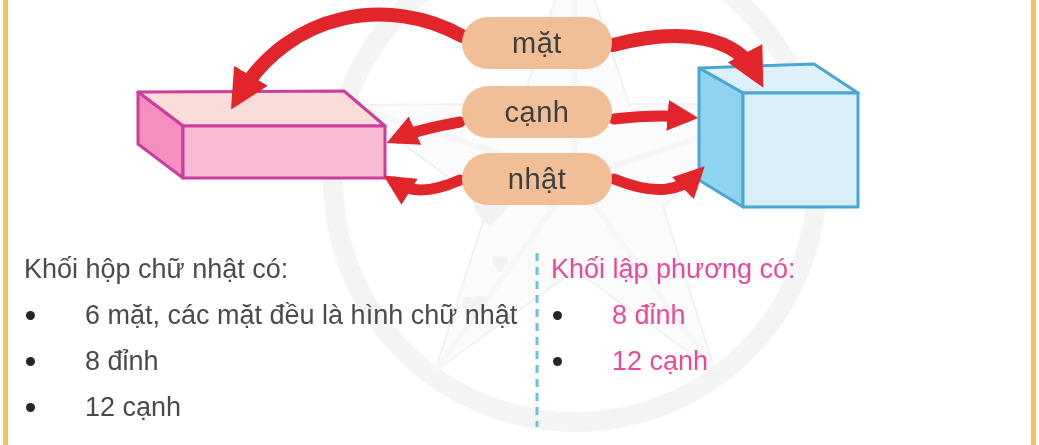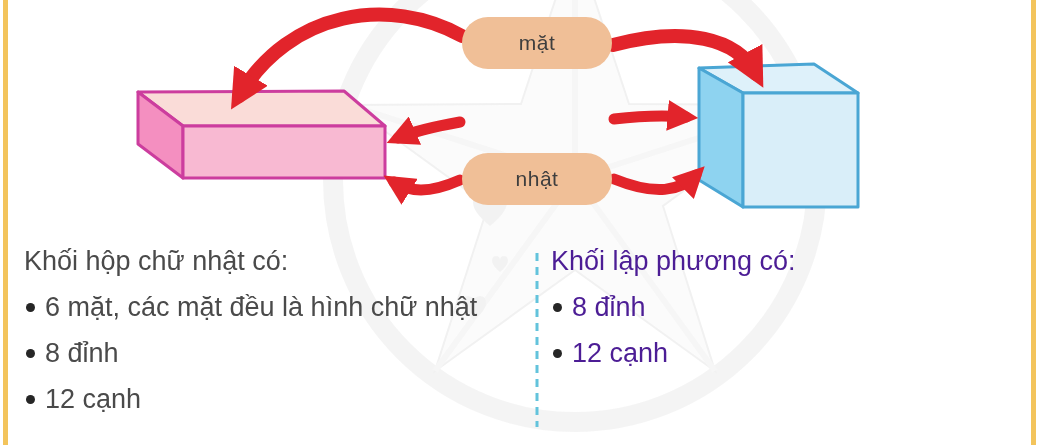--- a/index.html
+++ b/index.html
@@ -12,29 +12,29 @@
     position:absolute;left:3px;right:3px;top:-30px;height:500px;
     border:5px solid #F3C45C;border-radius:26px;
     pointer-events:none;z-index:3;
   }
   svg.layer{position:absolute;left:0;top:0;z-index:1;}
   svg.wm{position:absolute;left:0;top:0;z-index:0;}
   .pill{
     position:absolute;left:462px;width:150px;height:52px;border-radius:27px;
     display:flex;align-items:center;justify-content:center;z-index:2;
   }
-  .pill .pill-label{font-size:21px;letter-spacing:0.5px;}
+  .pill .pill-label{font-size:29px;letter-spacing:0.5px;}
   .pill-face{top:17px;}
   .pill-edge{top:86px;}
   .pill-vertex{top:153px;}
   .col{position:absolute;top:246px;z-index:2;font-size:27px;line-height:30px;}
   .col-left{left:24px;width:508px;}
   .col-right{left:551px;width:480px;}
-  .col .heading{margin:0 0 16px 0;}
-  .bullet-item{display:flex;align-items:flex-start;margin:0 0 16px 0;}
+  .col .heading{margin:8px 0 16px 0;}
+  .bullet-item{display:flex;align-items:flex-start;margin:0 0 16px 0;gap:40px;}
   .bullet-dot{
     flex:0 0 auto;width:9px;height:9px;border-radius:50%;
     background:#262626;margin:11px 10px 0 2px;
   }
 </style>
 </head>
 <body>
 
 <div class="stage">
 
@@ -84,41 +84,44 @@
       <path d="M 460 180 C 428 194 410 192 394 182" stroke-width="11" marker-end="url(#ah)" stroke="#E2242B"></path>
       <path d="M 614 179 C 656 196 680 191 696 175" stroke-width="11" marker-end="url(#ah)" stroke="#E2242B"></path>
     </g>
 
     <line x1="537" y1="253" x2="537" y2="427" stroke-width="3" stroke-dasharray="8 6" stroke="#63C3DC"></line>
   </svg>
 
   <div class="pill pill-face" style="background-color: rgb(240, 191, 151); color: rgb(62, 62, 62);">
     <span class="pill-label">mặt</span>
   </div>
+  <div class="pill pill-edge" style="background-color: rgb(240, 191, 151); color: rgb(62, 62, 62);">
+    <span class="pill-label">cạnh</span>
+  </div>
   <div class="pill pill-vertex" style="background-color: rgb(240, 191, 151); color: rgb(62, 62, 62);">
     <span class="pill-label">nhật</span>
   </div>
 
   <div class="col col-left" style="color: rgb(74, 74, 74);">
     <p class="heading">Khối hộp chữ nhật có:</p>
     <div class="bullet-item">
       <span class="bullet-dot"></span>
       <span class="bullet-text">6 mặt, các mặt đều là hình chữ nhật</span>
     </div>
     <div class="bullet-item">
       <span class="bullet-dot"></span>
       <span class="bullet-text">8 đỉnh</span>
     </div>
     <div class="bullet-item">
       <span class="bullet-dot"></span>
       <span class="bullet-text">12 cạnh</span>
     </div>
   </div>
 
-  <div class="col col-right" style="color: #4c1d95;">
+  <div class="col col-right" style="color: #ec4899;">
     <p class="heading">Khối lập phương có:</p>
     <div class="bullet-item">
       <span class="bullet-dot"></span>
       <span class="bullet-text">8 đỉnh</span>
     </div>
     <div class="bullet-item">
       <span class="bullet-dot"></span>
       <span class="bullet-text">12 cạnh</span>
     </div>
   </div>

